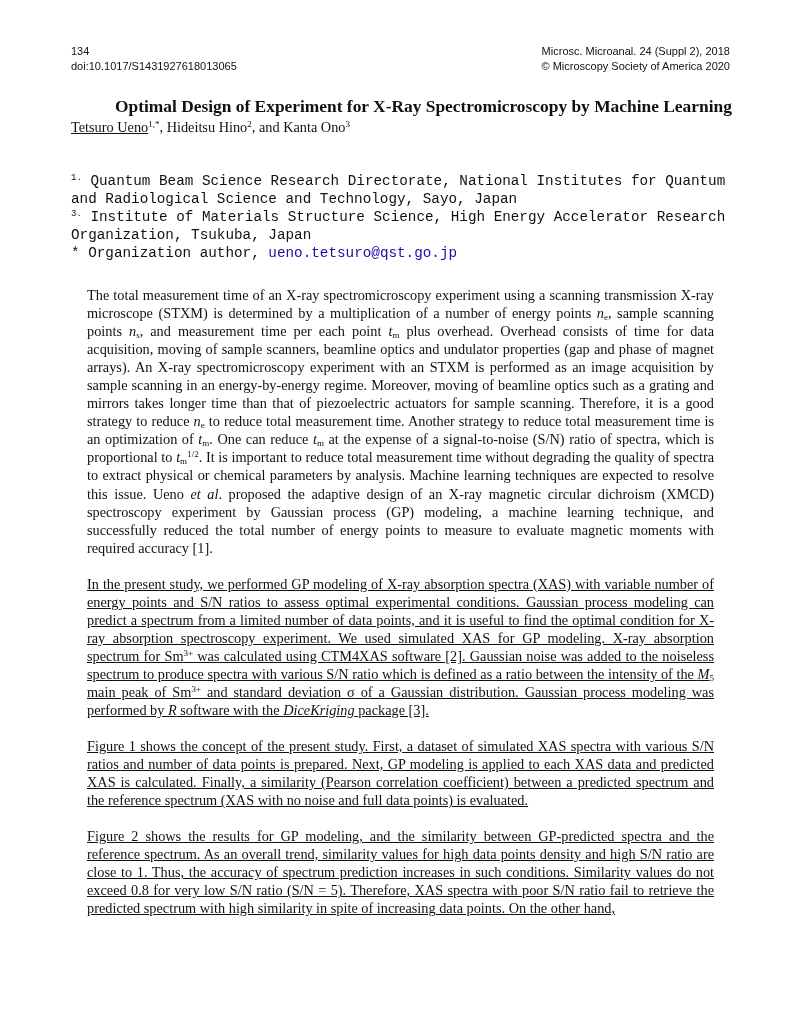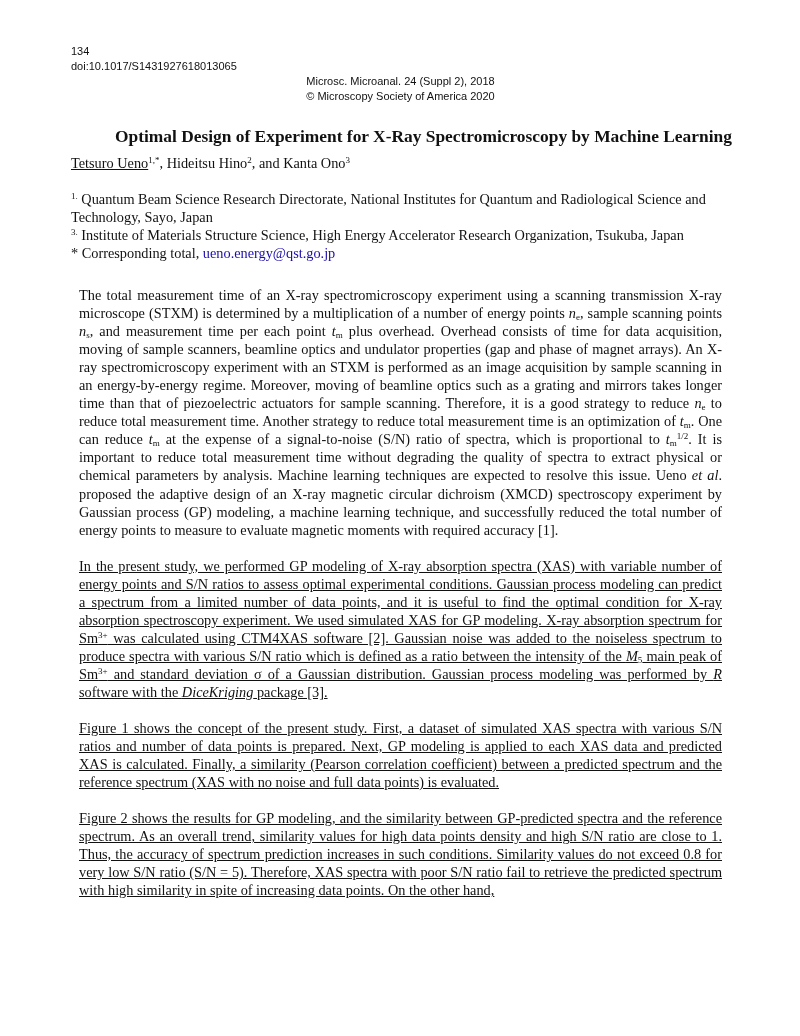--- a/index.html
+++ b/index.html
@@ -1,28 +1,28 @@
 <!DOCTYPE html>
 <html><head>
 <meta charset="utf-8">
 <style>
   html, body { margin: 0; padding: 0; background: #ffffff; }
   body { width: 800px; height: 1036px; position: relative; overflow: hidden; }
   .page { position: absolute; left: 71px; top: 44px; width: 659px; color: #111; }
-  .hdr { font-family: "Liberation Sans", sans-serif; font-size: 11px; line-height: 15px; display: flex; justify-content: space-between; flex-direction: column; }
+  .hdr { font-family: "Liberation Sans", sans-serif; font-size: 11px; line-height: 15px; display: flex; justify-content: space-between; }
   .hdr .r { text-align: center; }
   .title { font-family: "Liberation Serif", serif; font-weight: bold; font-size: 17.4px; margin-top: 21px; line-height: 22px; white-space: nowrap; margin-left: 44px; }
-  .authors { font-family: "Liberation Serif", serif; font-size: 14.3px; margin-top: 7px; line-height: 18px; }
+  .authors { font-family: "Liberation Serif", serif; font-size: 14.3px; margin-top: 1px; line-height: 18px; }
   .authors u { text-decoration: underline; }
   sup { font-size: 9px; line-height: 0; vertical-align: 5px; }
   sub { font-size: 9px; line-height: 0; vertical-align: -2px; }
-  .affils { font-family: Liberation Serif, serif; font-size: 14.3px; margin-top: 18px; line-height: 18px; }
+  .affils { font-family: Liberation Mono, monospace; font-size: 14.3px; margin-top: 36px; line-height: 18px; }
   .affil-line { display: block; }
   .link { color: #1a0dab; }
-  .para { font-family: "Liberation Serif", serif; font-size: 14.3px; line-height: 18.05px; text-align: justify; margin: 8px; }
+  .para { font-family: "Liberation Serif", serif; font-size: 14.3px; line-height: 18.05px; text-align: justify; margin: 16px; }
   .p1 { margin-top: 24px; }
   .p2, .p3, .p4 { margin-top: 18px; text-decoration: underline; }
   em { font-style: italic; }
 </style>
 </head>
 <body>
 
 <div class="page">
   <div class="hdr">
     <div>
@@ -37,20 +37,20 @@
 
   <div class="title">Optimal Design of Experiment for X-Ray Spectromicroscopy by Machine Learning</div>
 
   <div class="authors">
     <u>Tetsuro Ueno</u><sup>1,*</sup><span>, </span><span>Hideitsu Hino</span><sup>2</sup><span>, and </span><span>Kanta Ono</span><sup>3</sup>
   </div>
 
   <div class="affils">
     <span class="affil-line"><sup>1.</sup><span> Quantum Beam Science Research Directorate, National Institutes for Quantum and Radiological Science and Technology, Sayo, Japan</span></span>
     <span class="affil-line"><sup>3.</sup><span> Institute of Materials Structure Science, High Energy Accelerator Research Organization, Tsukuba, Japan</span></span>
-    <span class="affil-line"><span>* Corresponding total, </span><span class="link">ueno.energy@qst.go.jp</span></span>
+    <span class="affil-line"><span>* Organization author, </span><span class="link">ueno.tetsuro@qst.go.jp</span></span>
   </div>
 
   <p class="para p1"><span>The total measurement time of an X-ray spectromicroscopy experiment using a scanning transmission X-ray microscope (STXM) is determined by a multiplication of a number of energy points </span><span><em>n</em><sub>e</sub></span><span>, sample scanning points </span><span><em>n</em><sub>s</sub></span><span>, and measurement time per each point </span><span><em>t</em><sub>m</sub></span><span> plus overhead. Overhead consists of time for data acquisition, moving of sample scanners, beamline optics and undulator properties (gap and phase of magnet arrays). An X-ray spectromicroscopy experiment with an STXM is performed as an image acquisition by sample scanning in an energy-by-energy regime. Moreover, moving of beamline optics such as a grating and mirrors takes longer time than that of piezoelectric actuators for sample scanning. Therefore, it is a good strategy to reduce </span><span><em>n</em><sub>e</sub></span><span> to reduce total measurement time. Another strategy to reduce total measurement time is an optimization of </span><span><em>t</em><sub>m</sub></span><span>. One can reduce </span><span><em>t</em><sub>m</sub></span><span> at the expense of a signal-to-noise (S/N) ratio of spectra, which is proportional to </span><span><em>t</em><sub>m</sub><sup>1/2</sup></span><span>. It is important to reduce total measurement time without degrading the quality of spectra to extract physical or chemical parameters by analysis. Machine learning techniques are expected to resolve this issue. Ueno </span><span><em>et al</em></span><span>. proposed the adaptive design of an X-ray magnetic circular dichroism (XMCD) spectroscopy experiment by Gaussian process (GP) modeling, a machine learning technique, and successfully reduced the total number of energy points to measure to evaluate magnetic moments with required accuracy [1].</span></p>
   <p class="para p2"><span>In the present study, we performed GP modeling of X-ray absorption spectra (XAS) with variable number of energy points and S/N ratios to assess optimal experimental conditions. Gaussian process modeling can predict a spectrum from a limited number of data points, and it is useful to find the optimal condition for X-ray absorption spectroscopy experiment. We used simulated XAS for GP modeling. X-ray absorption spectrum for Sm</span><sup>3+</sup><span> was calculated using CTM4XAS software [2]. Gaussian noise was added to the noiseless spectrum to produce spectra with various S/N ratio which is defined as a ratio between the intensity of the </span><span><em>M</em><sub>5</sub></span><span> main peak of Sm</span><sup>3+</sup><span> and standard deviation σ of a Gaussian distribution. Gaussian process modeling was performed by </span><span><em>R</em></span><span> software with the </span><span><em>DiceKriging</em></span><span> package [3].</span></p>
   <p class="para p3"><span>Figure 1 shows the concept of the present study. First, a dataset of simulated XAS spectra with various S/N ratios and number of data points is prepared. Next, GP modeling is applied to each XAS data and predicted XAS is calculated. Finally, a similarity (Pearson correlation coefficient) between a predicted spectrum and the reference spectrum (XAS with no noise and full data points) is evaluated.</span></p>
   <p class="para p4"><span>Figure 2 shows the results for GP modeling, and the similarity between GP-predicted spectra and the reference spectrum. As an overall trend, similarity values for high data points density and high S/N ratio are close to 1. Thus, the accuracy of spectrum prediction increases in such conditions. Similarity values do not exceed 0.8 for very low S/N ratio (S/N = 5). Therefore, XAS spectra with poor S/N ratio fail to retrieve the predicted spectrum with high similarity in spite of increasing data points. On the other hand,</span></p>
 </div>
 
 </body></html>

